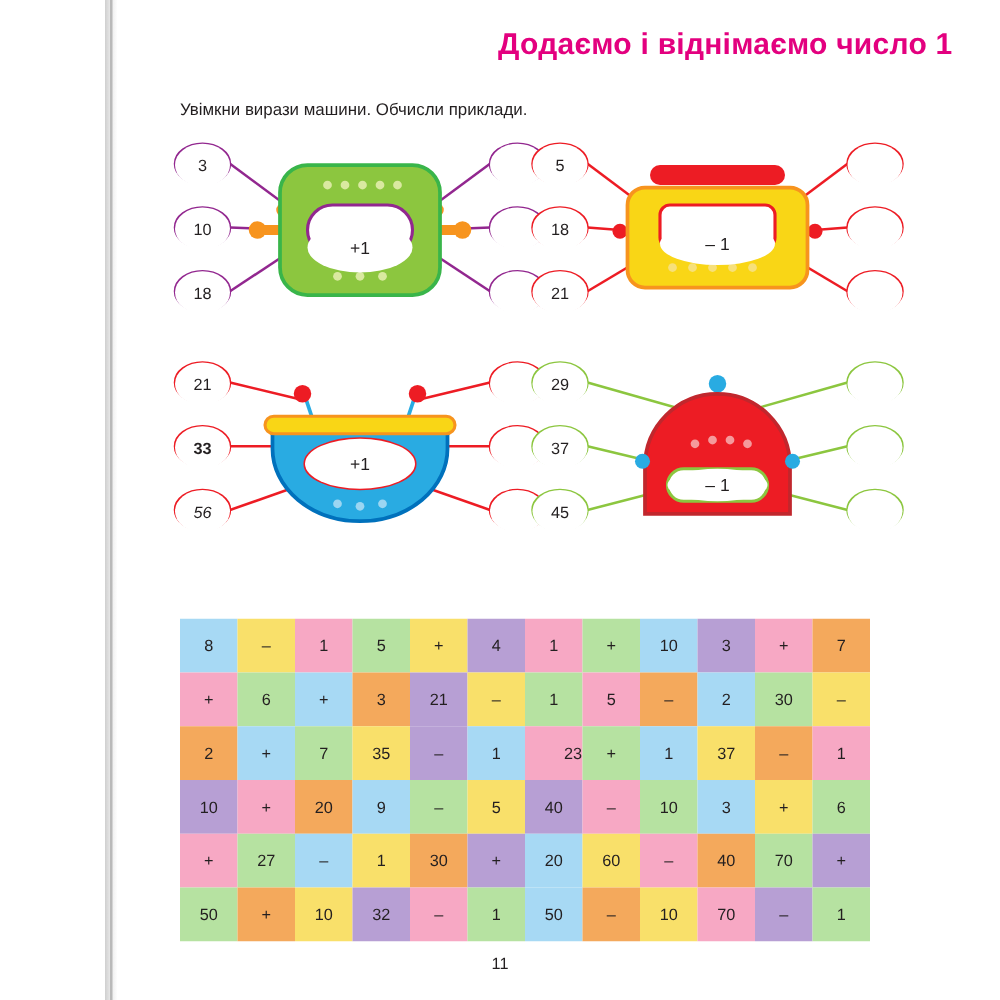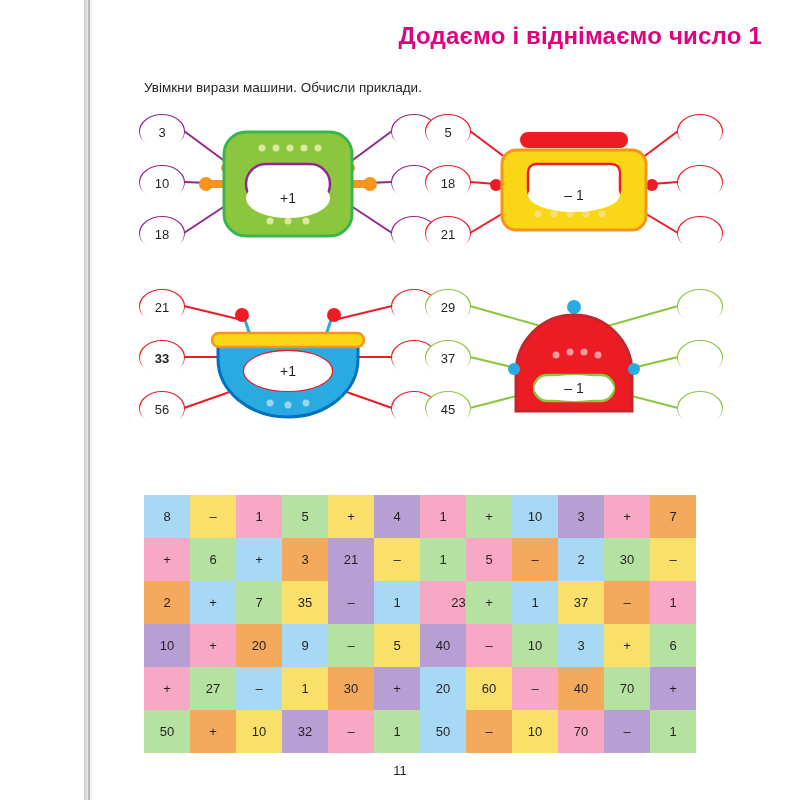--- a/index.html
+++ b/index.html
@@ -275,21 +275,21 @@
         <ellipse cx="24" cy="23" rx="22" ry="16" fill="#ffffff" stroke="#ed1c24" stroke-width="2"></ellipse>
         <ellipse cx="24" cy="74" rx="22" ry="16" fill="#ffffff" stroke="#ed1c24" stroke-width="2"></ellipse>
         <ellipse cx="24" cy="125" rx="22" ry="16" fill="#ffffff" stroke="#ed1c24" stroke-width="2"></ellipse>
         <ellipse cx="276" cy="23" rx="22" ry="16" fill="#ffffff" stroke="#ed1c24" stroke-width="2"></ellipse>
         <ellipse cx="276" cy="74" rx="22" ry="16" fill="#ffffff" stroke="#ed1c24" stroke-width="2"></ellipse>
         <ellipse cx="276" cy="125" rx="22" ry="16" fill="#ffffff" stroke="#ed1c24" stroke-width="2"></ellipse>
       </svg>
       <div class="label-pill" style="left:106px; top:68px; width:88px; height:40px;">+1</div>
       <div class="oval in r1" style="top:7px;">21</div>
       <div class="oval in r2" style="top:58px;font-weight:bold;">33</div>
-      <div class="oval in r3" style="top:109px;">56</div>
+      <div class="oval in r3" style="top:109px;font-style:italic;">56</div>
       <div class="oval out r1" style="top:7px;"></div>
       <div class="oval out r2" style="top:58px;"></div>
       <div class="oval out r3" style="top:109px;"></div>
     </div>
 
     <div class="machine m4">
       <svg width="300" height="160" viewBox="0 0 300 160">
         <line x1="46" y1="23" x2="120" y2="44" stroke="#8cc63f" stroke-width="2"></line>
         <line x1="46" y1="74" x2="96" y2="86" stroke="#8cc63f" stroke-width="2"></line>
         <line x1="46" y1="125" x2="104" y2="110" stroke="#8cc63f" stroke-width="2"></line>

